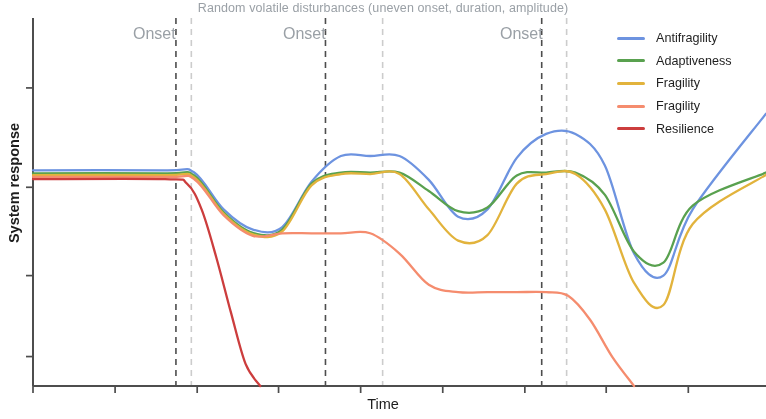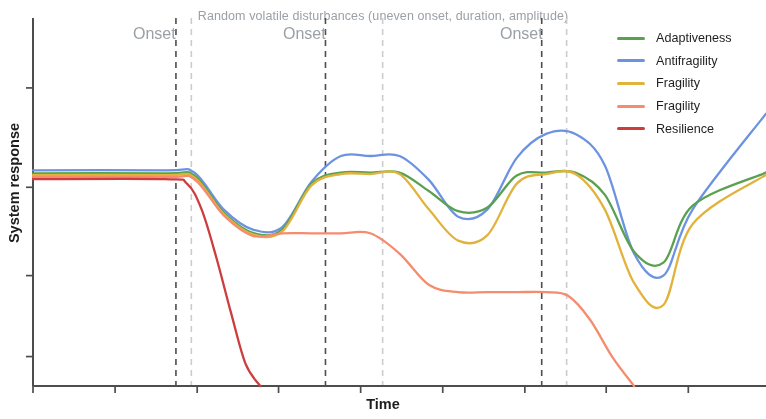--- a/index.html
+++ b/index.html
@@ -1,24 +1,24 @@
 <!DOCTYPE html>
 <html><head>
 <meta charset="utf-8">
 <style>
   html,body{margin:0;padding:0;background:#ffffff;}
   body{width:766px;height:419px;overflow:hidden;
        font-family:"Liberation Sans","DejaVu Sans",sans-serif;}
   #stage{position:relative;width:766px;height:419px;background:#fff;}
   #chartSvg{position:absolute;left:0;top:0;width:766px;height:419px;display:block;}
-  .ttl{position:absolute;left:0;top:9px;width:766px;text-align:center;
+  .ttl{position:absolute;left:0;top:1px;width:766px;text-align:center;
        font-size:12.5px;color:#9aa0a6;letter-spacing:.1px;white-space:nowrap;}
   .onset-lbl{position:absolute;font-size:16px;color:#9aa0a6;white-space:nowrap;}
   .axlbl-x{position:absolute;left:0;top:396px;width:766px;text-align:center;
-           font-size:14.5px;color:#1d1d1d;font-weight:700;}
+           font-size:14.5px;color:#1d1d1d;font-weight:400;}
   .axlbl-y{position:absolute;left:-86px;top:175px;width:200px;text-align:center;
            font-size:14.5px;color:#1d1d1d;font-weight:600;
            transform:rotate(-90deg);transform-origin:center center;}
   .legend{position:absolute;left:617px;top:27px;}
   .lg-row{display:flex;align-items:center;height:22.6px;}
   .lg-sw{width:28px;height:3px;border-radius:2px;margin-right:11px;flex:none;}
   .lg-tx{font-size:12.6px;color:#1f1f1f;white-space:nowrap;}
 </style>
 </head>
 <body>
@@ -68,26 +68,26 @@
       <div class="onset-lbl" style="left: 133px; top: 25px;">Onset</div>
       <div class="onset-lbl" style="left: 283px; top: 25px;">Onset</div>
       <div class="onset-lbl" style="left: 500px; top: 25px;">Onset</div>
     </div>
 
   <div class="axlbl-x">Time</div>
   <div class="axlbl-y">System response</div>
 
   <div class="legend" id="legend">
       <div class="lg-row">
+        <span class="lg-sw" style="background: rgb(109, 147, 224);"></span>
+        <span class="lg-tx">Antifragility</span>
+      </div>
+      <div class="lg-row">
         <span class="lg-sw" style="background: rgb(89, 161, 79);"></span>
         <span class="lg-tx">Adaptiveness</span>
-      </div>
-      <div class="lg-row">
-        <span class="lg-sw" style="background: rgb(109, 147, 224);"></span>
-        <span class="lg-tx">Antifragility</span>
       </div>
       <div class="lg-row">
         <span class="lg-sw" style="background: rgb(226, 179, 60);"></span>
         <span class="lg-tx">Fragility</span>
       </div>
       <div class="lg-row">
         <span class="lg-sw" style="background: rgb(245, 140, 110);"></span>
         <span class="lg-tx">Fragility</span>
       </div>
       <div class="lg-row">

